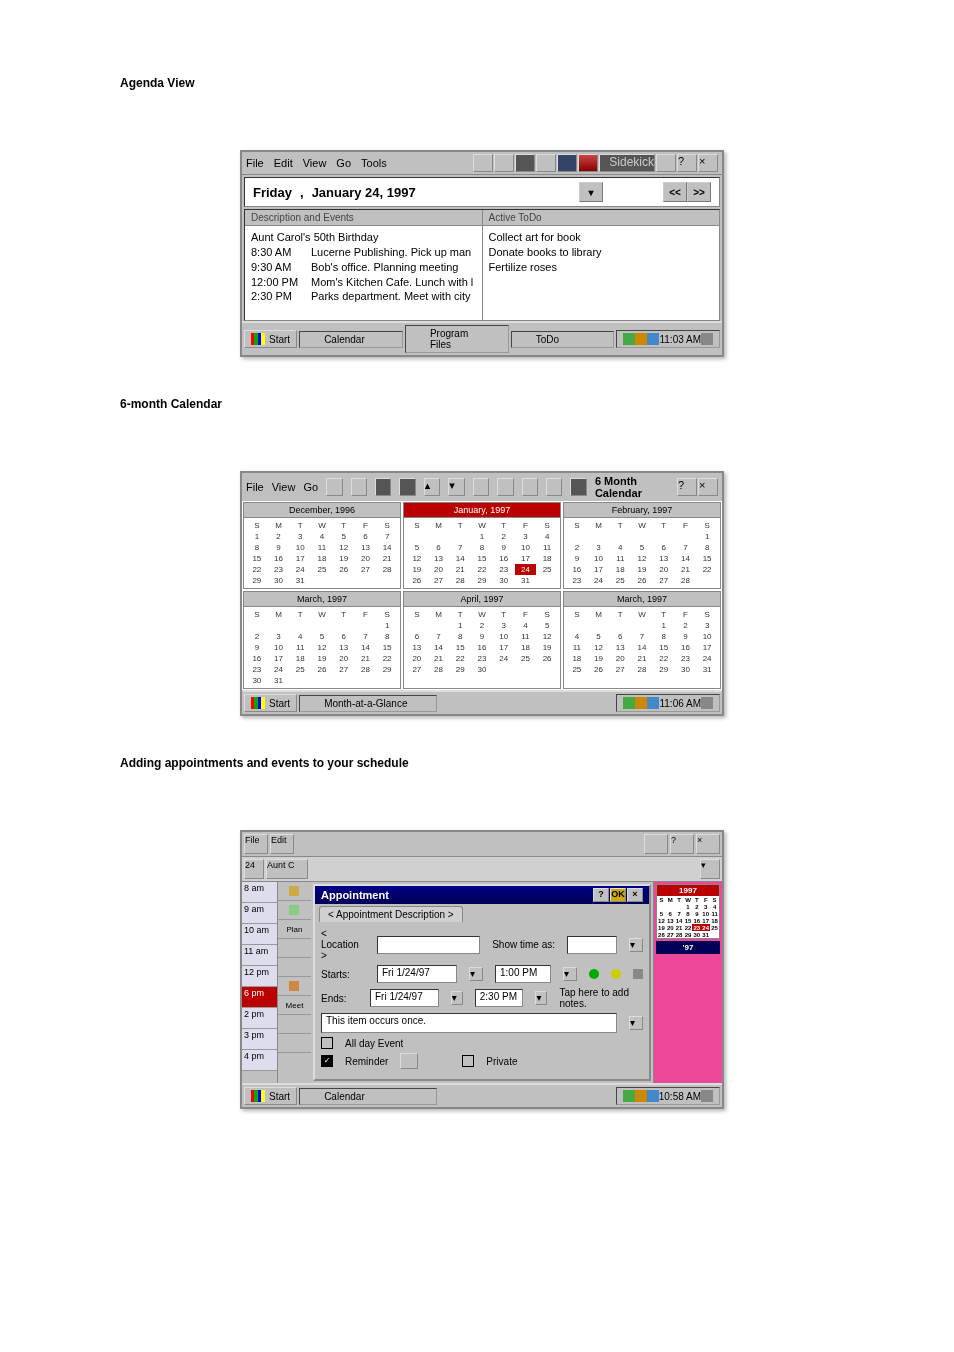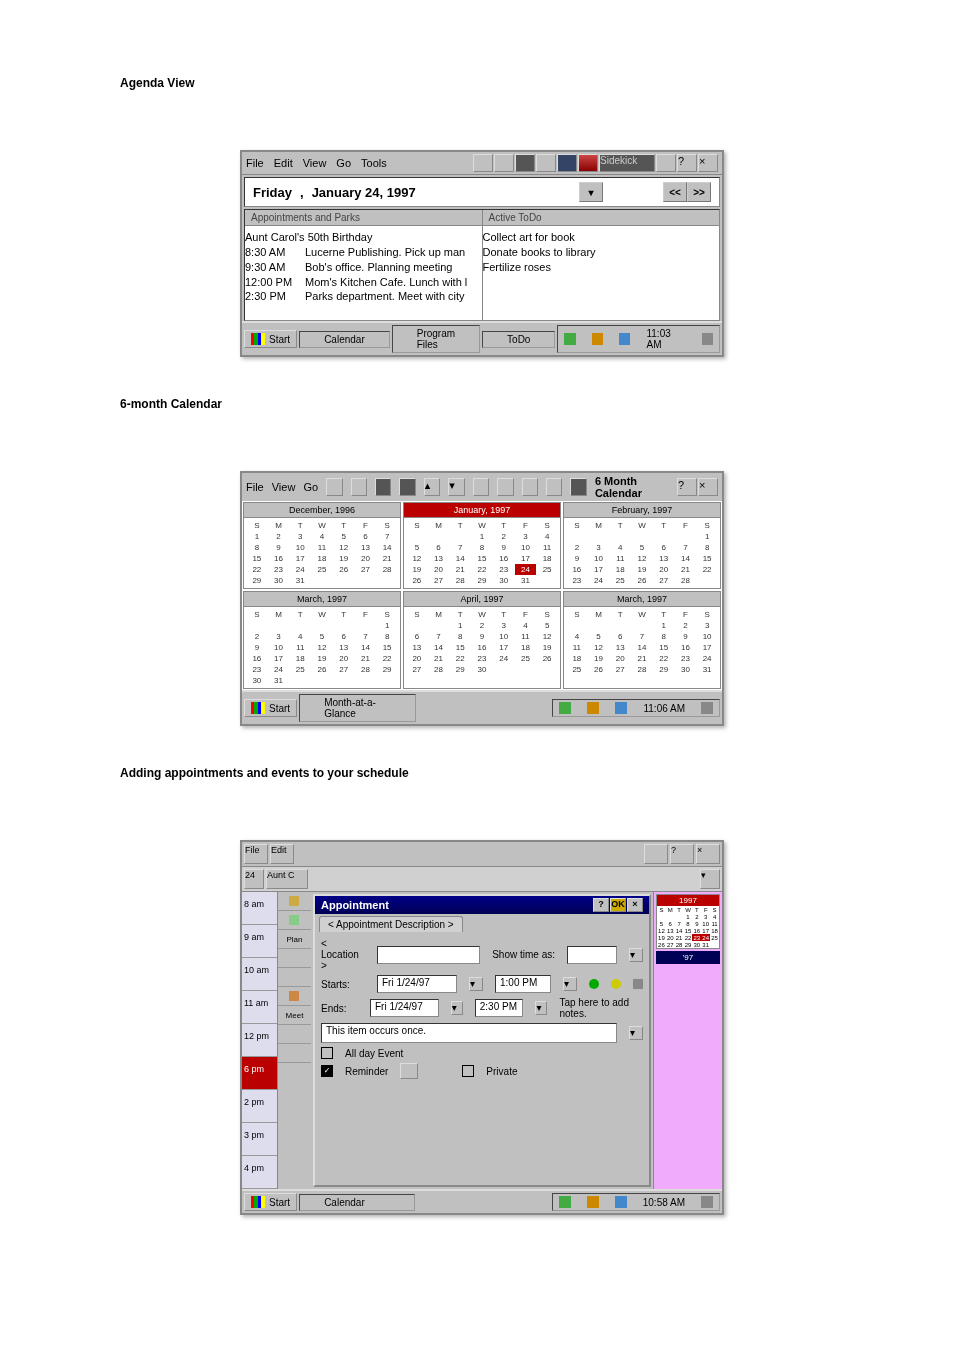--- a/index.html
+++ b/index.html
@@ -95,21 +95,21 @@
     .pane:last-child { border-right: none; }
     .pane-header {
       background: #c0c0c0;
       border-bottom: 1px solid #888;
       padding: 2px 6px;
       font-size: 10px;
       color: #444;
       filter: blur(0.3px);
     }
     .pane-body {
-      padding: 4px 0;
+      padding: 4px 6px;
       font-size: 11px;
       line-height: 1.35;
       filter: blur(0.3px);
     }
     .pane-body .row {
       display: flex;
       gap: 8px;
     }
     .pane-body .time {
       min-width: 52px;
@@ -143,21 +143,21 @@
       flex: 1;
       text-align: left;
       filter: blur(0.3px);
     }
     .tray {
       background: #c0c0c0;
       border: 1px inset #999;
       padding: 2px 6px;
       display: flex;
       align-items: center;
-      gap: 16px;
+      gap: 0;
       filter: blur(0.3px);
     }
     .tray-icon {
       width: 12px;
       height: 12px;
       display: inline-block;
     }
 
     
     .win2 {
@@ -245,21 +245,21 @@
     .leftcol {
       width: 36px;
       background: #c0c0c0;
       border-right: 1px solid #888;
       font-size: 9px;
     }
     .slot {
       height: 18px;
       border-bottom: 1px solid #999;
       background: #dde;
-      padding: 7px 2px;
+      padding: 1px 2px;
       filter: blur(0.4px);
     }
     .slot.selected {
       background: #b00;
       color: #fff;
     }
     .midcol {
       width: 34px;
       background: #c0c0c0;
       font-size: 8px;
@@ -335,23 +335,24 @@
     }
     .fld-input {
       background: #fff;
       border: 1px inset #888;
       padding: 1px 4px;
       height: 14px;
       display: inline-block;
     }
     .rightpanel {
       width: 70px;
-      background: #f0abfc;
+      background: #ec4899;
       border-left: 1px solid #888;
       font-size: 8px;
+      font-weight: bold;
     }
     .mini-cal {
       border: 1px solid #888;
       margin: 2px;
       background: #fff;
     }
     .mini-cal-h {
       background: #b00;
       color: #fff;
       text-align: center;
@@ -384,39 +385,39 @@
       <span>View</span>
       <span>Go</span>
       <span>Tools</span>
       <div class="toolbar-icons">
         <span class="tbtn"></span>
         <span class="tbtn"></span>
         <span class="tbtn dark"></span>
         <span class="tbtn"></span>
         <span class="tbtn blue"></span>
         <span class="tbtn red"></span>
-        <span class="tbtn dark" style="width:54px;color:#ccc;font-size:10px;text-align:left;"><span>Sidekick</span></span>
+        <span class="tbtn dark" style="width:54px;color:#ccc;font-size:12px;text-align:right;"><span>Sidekick</span></span>
         <span class="tbtn"></span>
         <span class="tbtn">?</span>
         <span class="tbtn">×</span>
       </div>
     </div>
     <div class="datebar">
       <span>Friday</span>
       <span style="margin:0 8px;">,</span>
       <span>January    24, 1997</span>
       <span class="spacer"></span>
       <span class="navbtn">▾</span>
       <span style="width:60px;"></span>
       <span class="navbtn">&lt;&lt;</span>
       <span class="navbtn">&gt;&gt;</span>
     </div>
     <div class="panes">
       <div class="pane">
-        <div class="pane-header">Appointments and Parks</div>
+        <div class="pane-header">Description and Events</div>
         <div class="pane-body">
           <div>Aunt Carol's 50th Birthday</div>
           <div class="row">
                 <span class="time">8:30 AM</span>
                 <span>Lucerne Publishing. Pick up man</span>
               </div>
           <div class="row">
                 <span class="time">9:30 AM</span>
                 <span>Bob's office. Planning meeting</span>
               </div>

